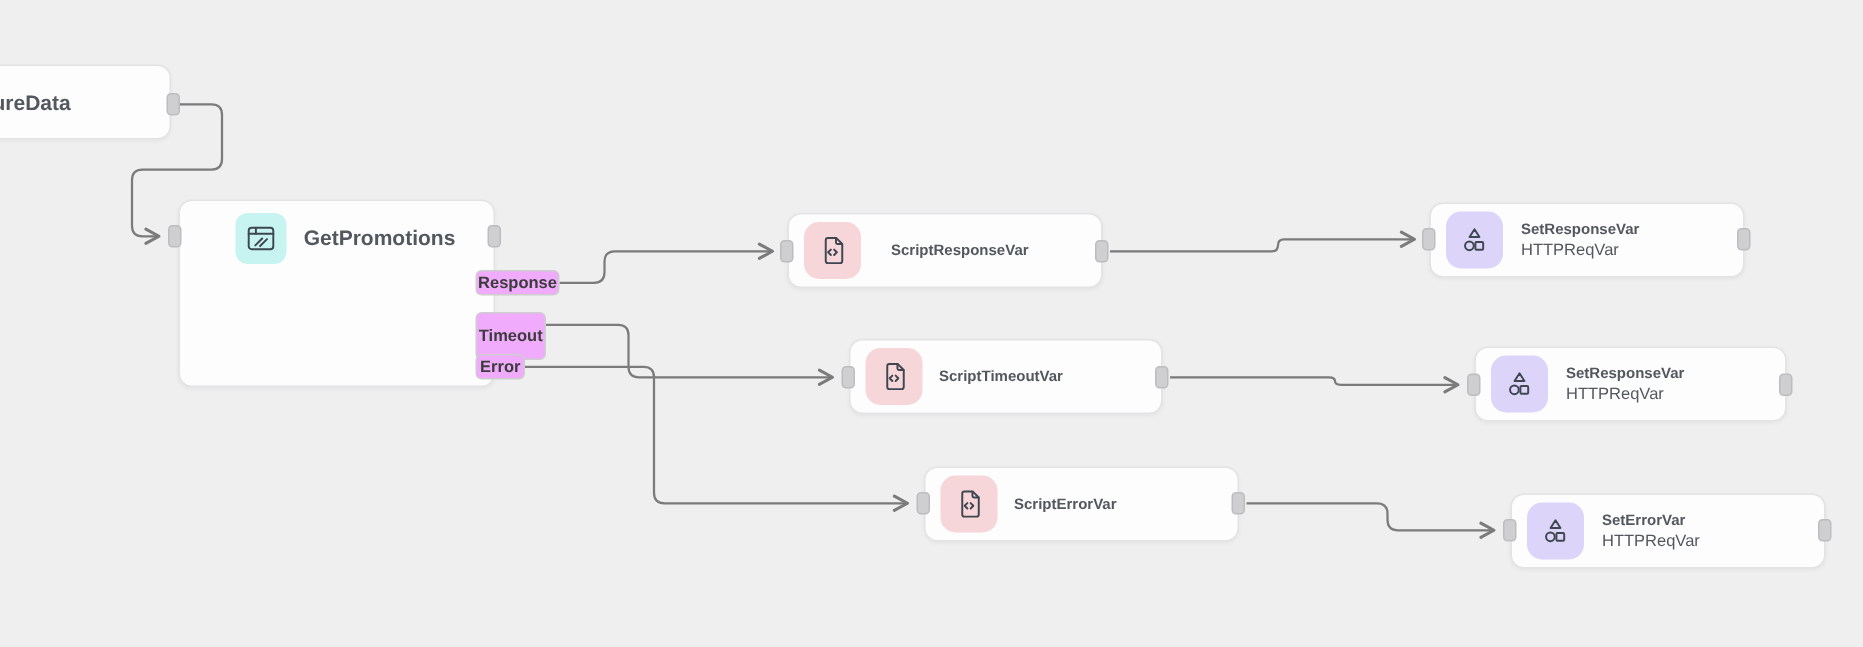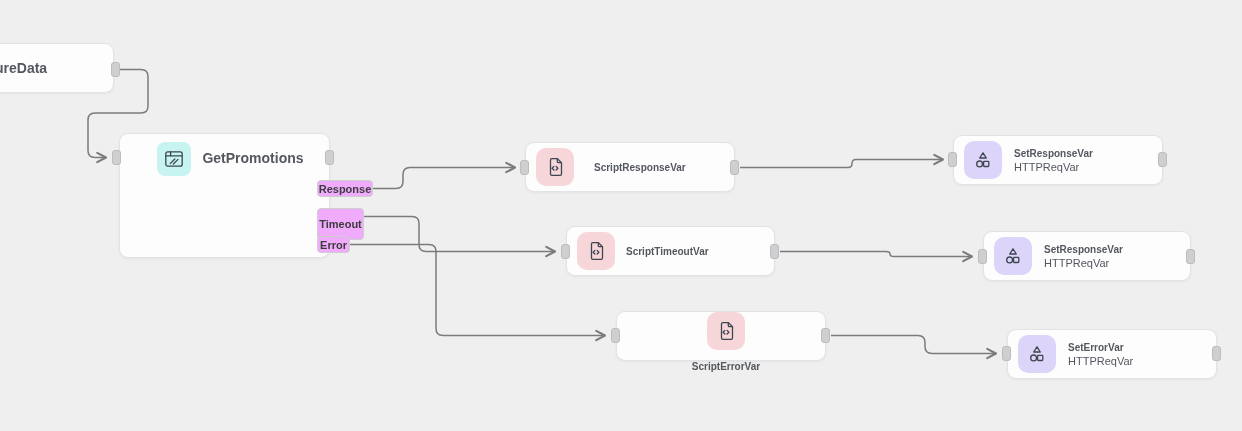--- a/index.html
+++ b/index.html
@@ -30,21 +30,21 @@
 
   
   #n-uredata{left:-62px;top:43px;width:176px;height:50px;padding-left:56px;}
   #n-uredata .title{font-size:14px;}
   #n-getpromotions{left:119px;top:133px;width:211px;height:125px;align-items:flex-start;padding:8px 0 0 12px;justify-content:center;}
   #n-getpromotions .title{font-size:14px;margin-top:8px;}
   #n-scriptresponse{left:525px;top:142px;width:210px;height:50px;padding-left:10px;gap:20px;}
   #n-setresponse{left:953px;top:135px;width:210px;height:50px;padding-left:10px;gap:12px;}
   #n-scripttimeout{left:566px;top:226px;width:209px;height:50px;padding-left:10px;}
   #n-settimeout{left:983px;top:231px;width:208px;height:50px;padding-left:10px;gap:12px;}
-  #n-scripterror{left:616px;top:311px;width:210px;height:50px;padding-left:10px;flex-direction:column;}
+  #n-scripterror{left:616px;top:311px;width:210px;height:50px;padding-left:10px;}
   #n-seterror{left:1007px;top:329px;width:210px;height:50px;padding-left:10px;gap:12px;}
 
   .port{
     position:absolute;z-index:4;width:9px;height:15px;box-sizing:border-box;
     background:#cfcfd1;border:1px solid #bdbdbf;border-radius:3px;
   }
 
   .pill{
     position:absolute;z-index:3;box-sizing:border-box;
     background:#f0abfc;border:1px solid #cecece;border-radius:4px;

